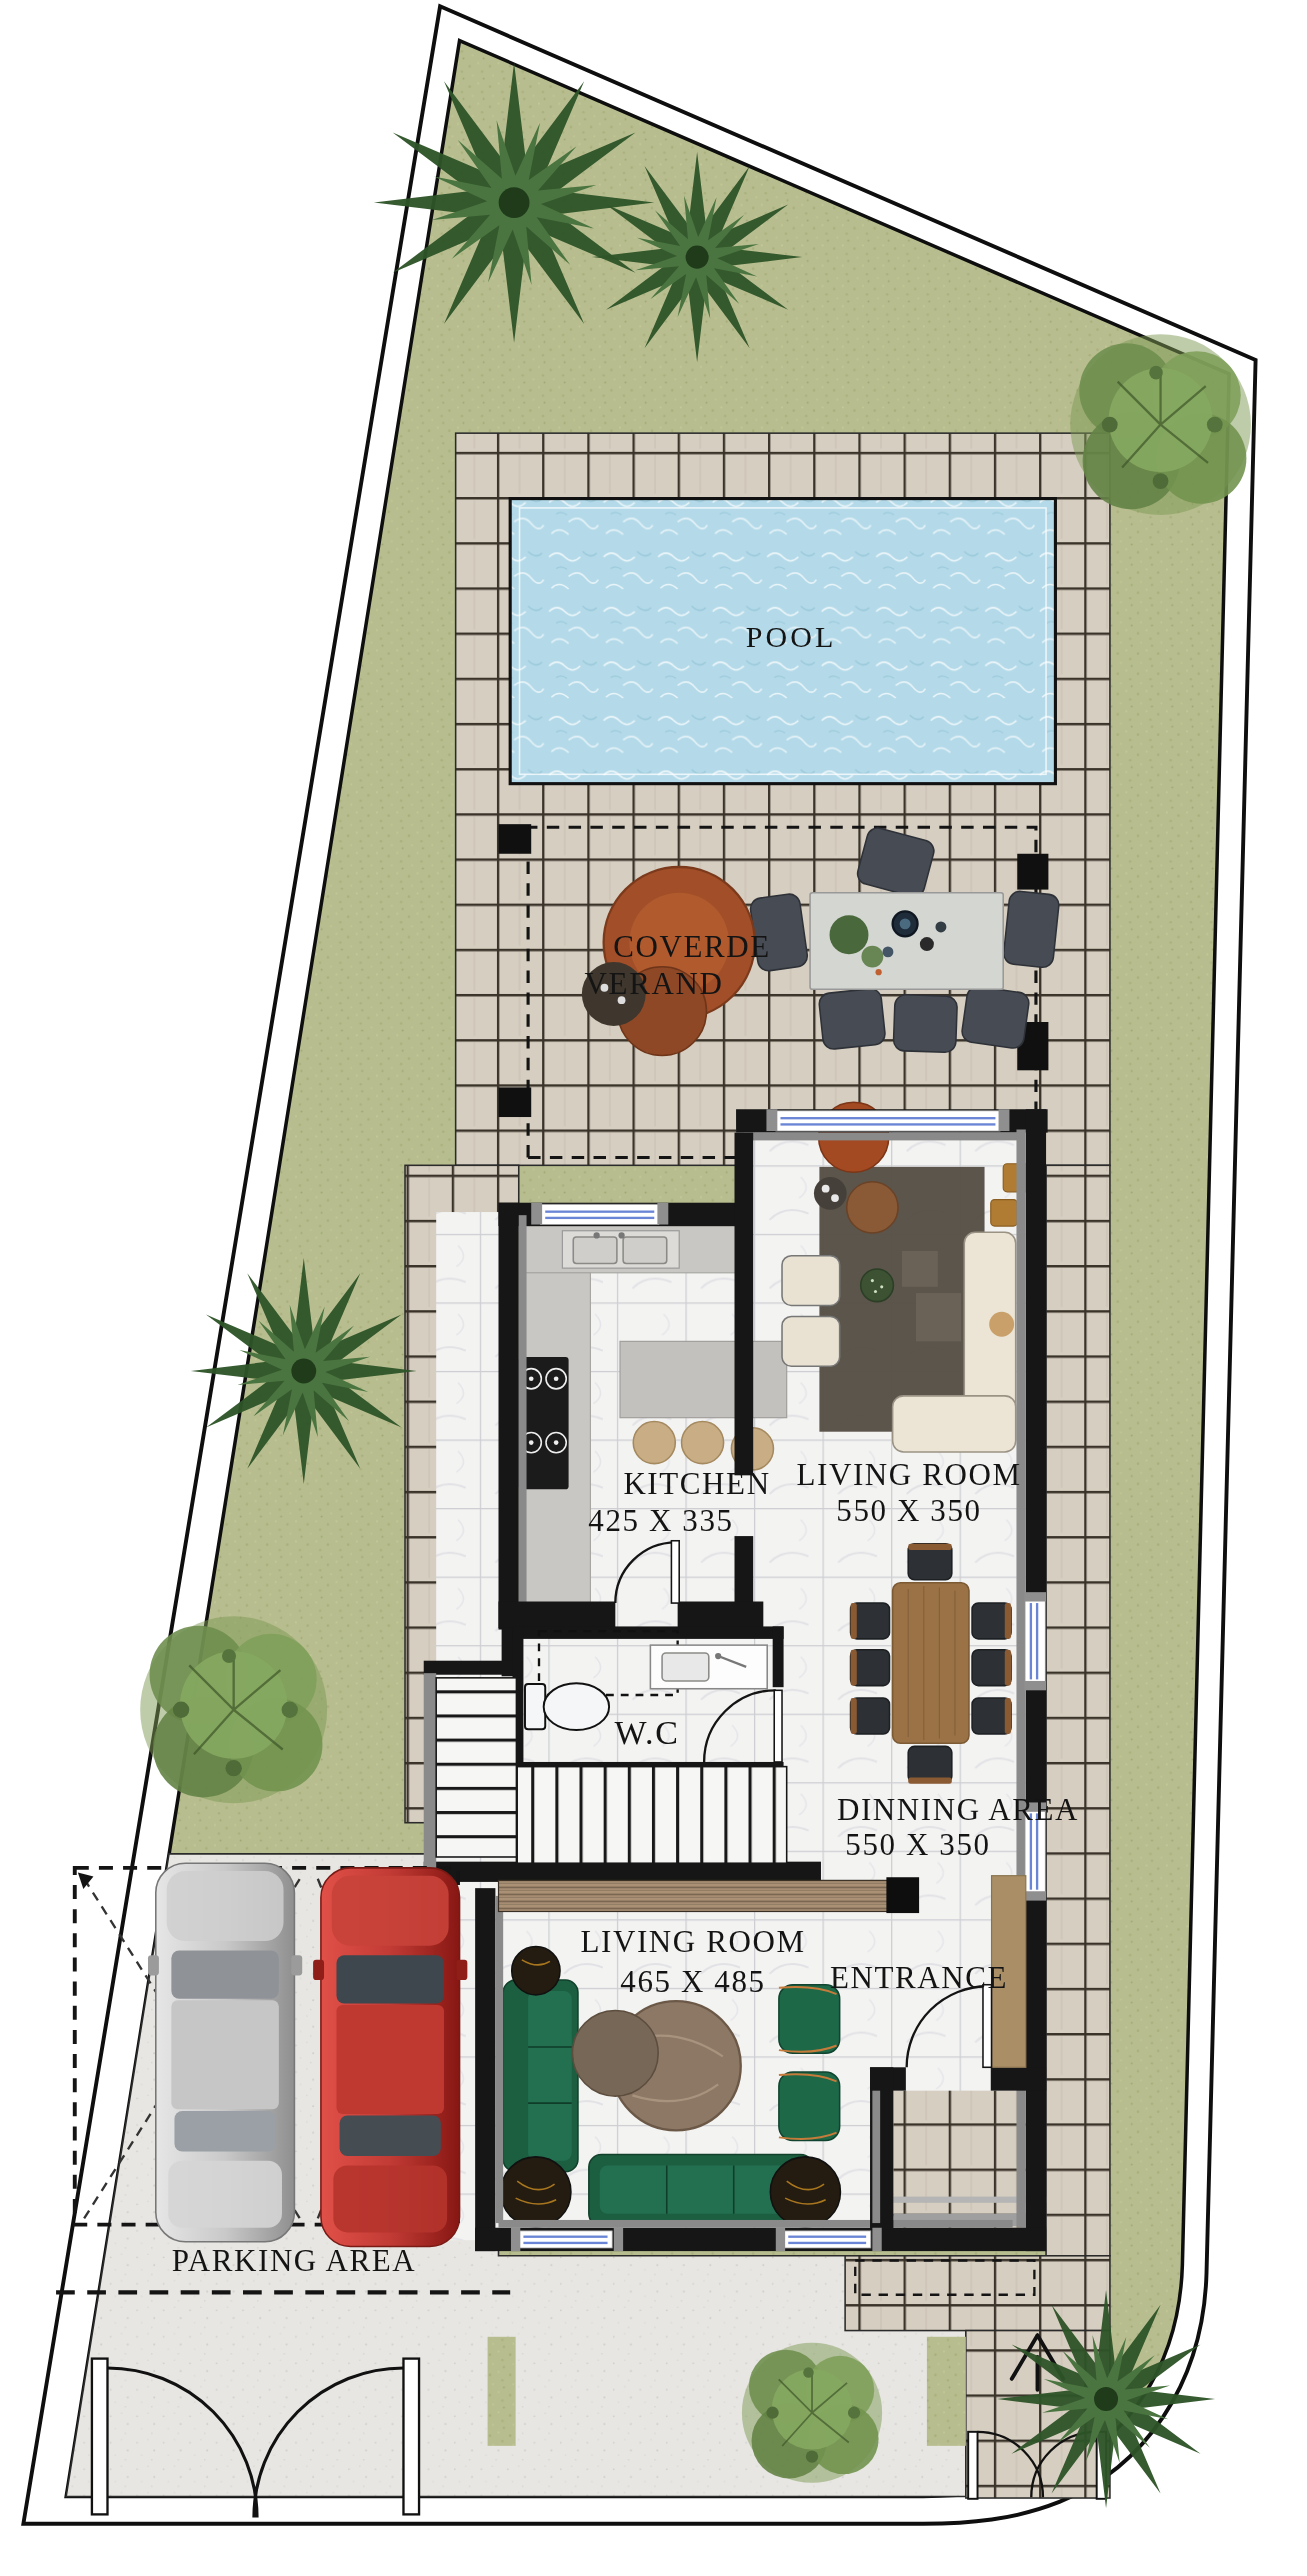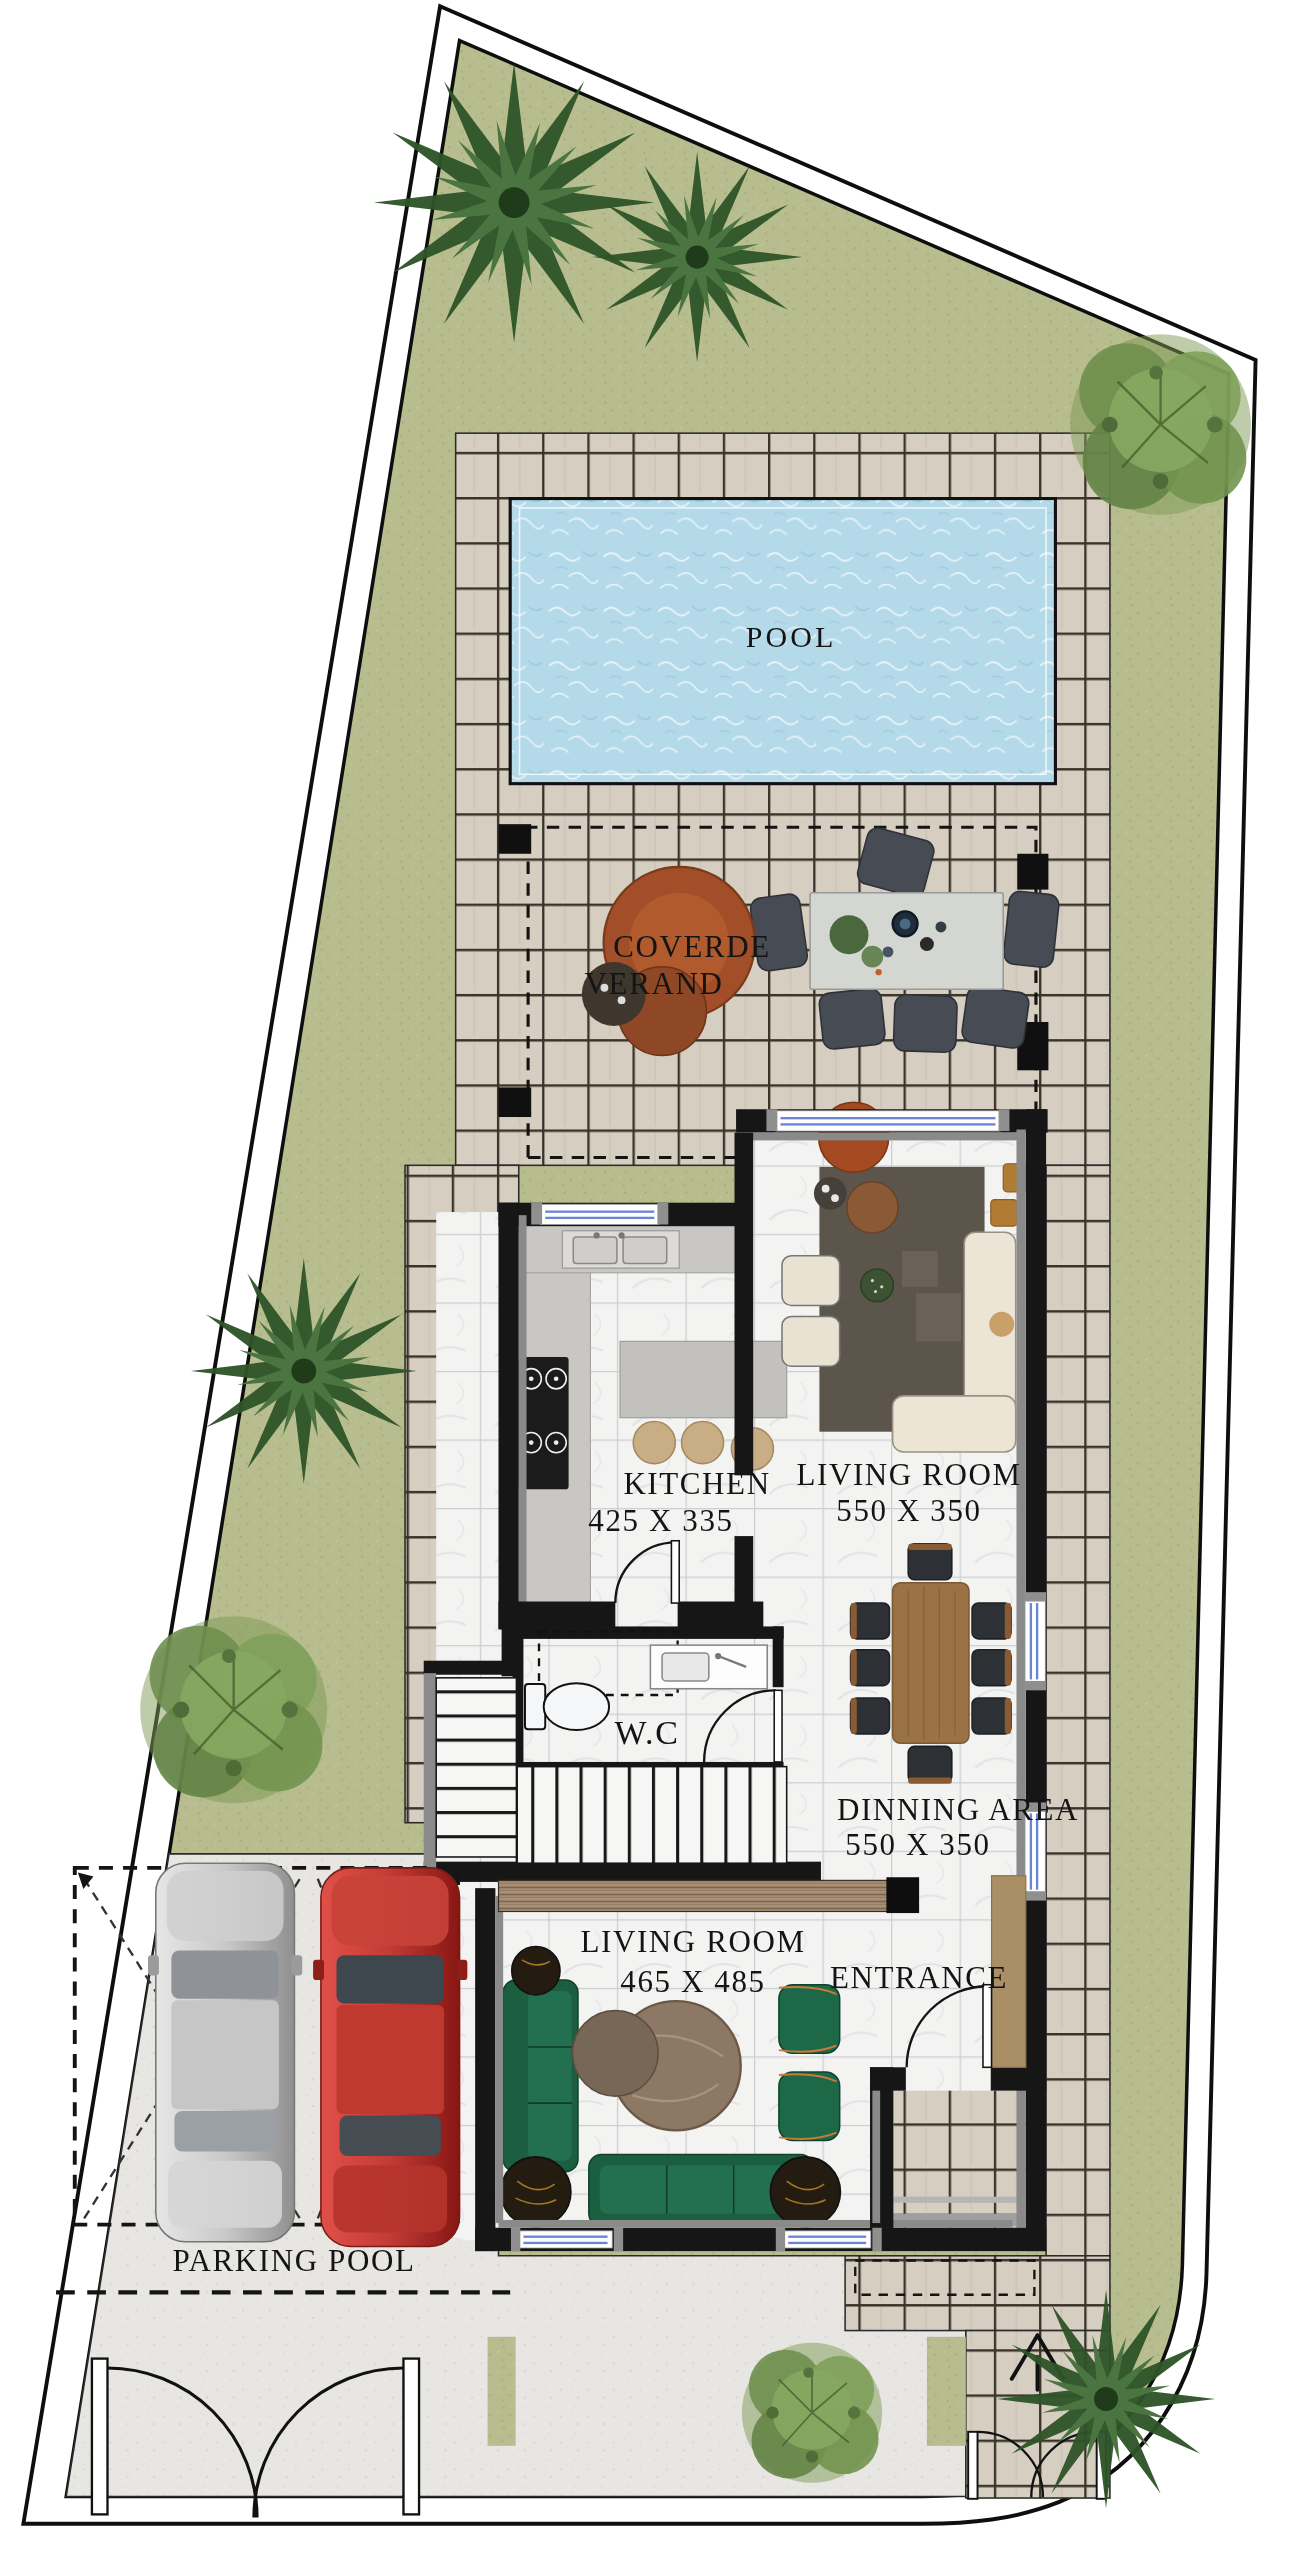--- a/index.html
+++ b/index.html
@@ -424,16 +424,16 @@
 <div class="lbl" style="left:661px;top:1484px;margin-left:36px;">KITCHEN</div>
 <div class="lbl" style="left:661px;top:1521px;">425 X 335</div>
 <div class="lbl" style="left:909px;top:1475px;">LIVING ROOM</div>
 <div class="lbl" style="left:909px;top:1511px;">550 X 350</div>
 <div class="lbl wc" style="left:647px;top:1733px;">W.C</div>
 <div class="lbl" style="left:918px;top:1810px;margin-left:40px;">DINNING AREA</div>
 <div class="lbl" style="left:918px;top:1845px;">550 X 350</div>
 <div class="lbl" style="left:693px;top:1942px;">LIVING ROOM</div>
 <div class="lbl" style="left:693px;top:1982px;">465 X 485</div>
 <div class="lbl" style="left:919px;top:1978px;">ENTRANCE</div>
-<div class="lbl" style="left:294px;top:2261px;">PARKING POOL</div>
+<div class="lbl" style="left:294px;top:2261px;">PARKING AREA</div>
 
 </div>
 
 
 </body></html>

